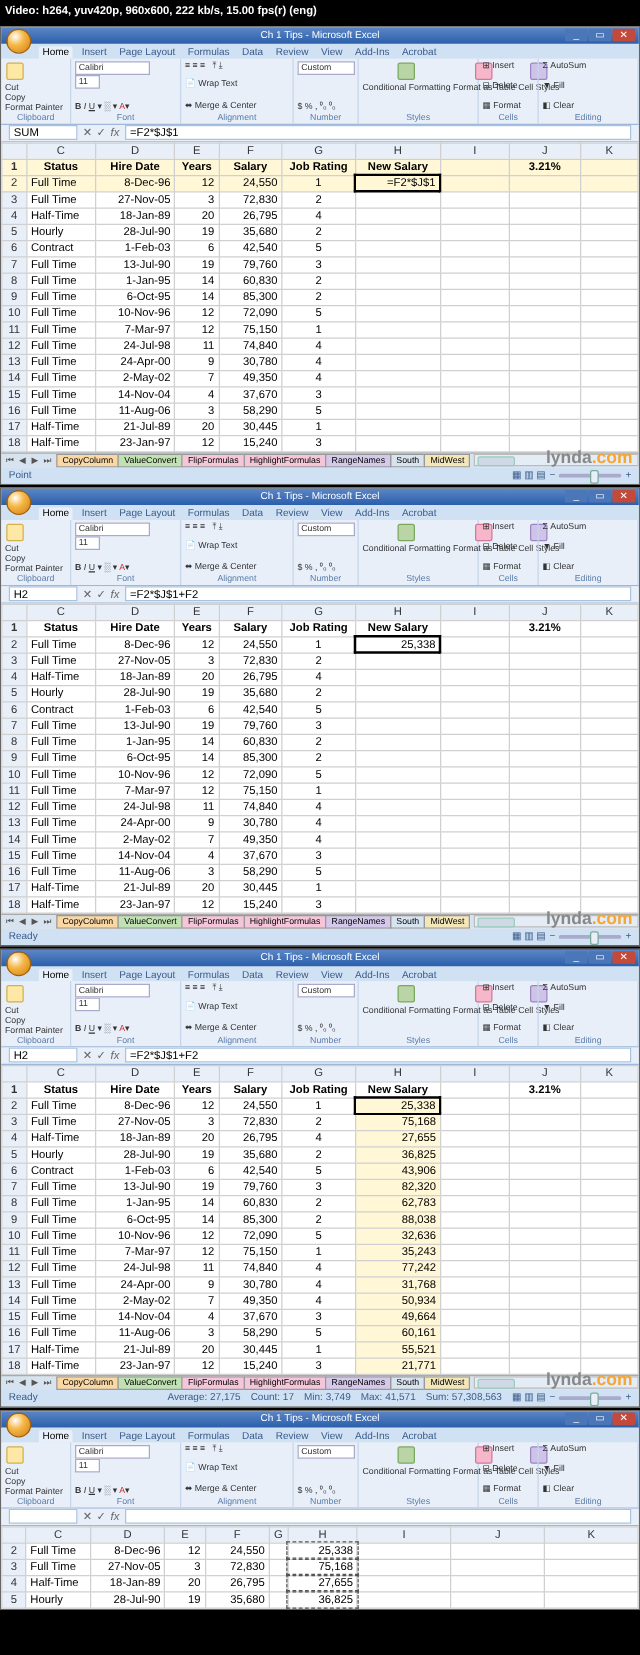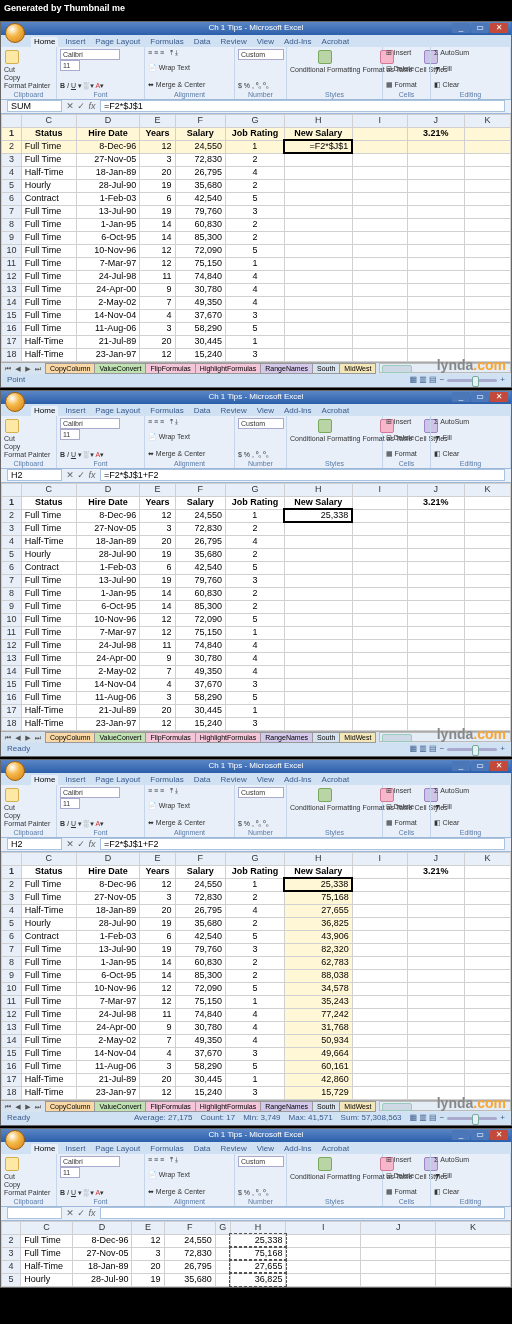--- a/index.html
+++ b/index.html
@@ -79,21 +79,21 @@
 .lynda{position:absolute;right:5px;font:700 14px Arial;color:#888}
 .lynda span{color:#f7a634}
 
 .wrap{position:relative}
 .marchants{outline:1px dashed #555}
 </style>
 </head>
 <body>
 
 <div class="vidinfo">
-  <div>Generated by Thumbnail me</div>
+  <div>Video: h264, yuv420p, 960x600, 222 kb/s, 15.00 fps(r) (eng)</div>
 </div>
 
 <div id="instances">
     <div class="instance wrap">
     <div class="titlebar">
     <div class="orb"></div>
     <span>Ch 1 Tips - Microsoft Excel</span>
     <div class="winbtns">
       <div class="winbtn">_</div>
       <div class="winbtn">▭</div>
@@ -956,21 +956,21 @@
     <td></td>
     <td></td>
             </tr>
             <tr class="">
               <td class="rowhdr">10</td>
     <td class="l">Full Time</td>
     <td>10-Nov-96</td>
     <td>12</td>
     <td>72,090</td>
     <td class="c">5</td>
-    <td class="highlightcol">34,578</td>
+    <td class="highlightcol">32,636</td>
     <td></td>
     <td></td>
     <td></td>
             </tr>
             <tr class="">
               <td class="rowhdr">11</td>
     <td class="l">Full Time</td>
     <td>7-Mar-97</td>
     <td>12</td>
     <td>75,150</td>
@@ -1040,33 +1040,33 @@
     <td></td>
     <td></td>
             </tr>
             <tr class="">
               <td class="rowhdr">17</td>
     <td class="l">Half-Time</td>
     <td>21-Jul-89</td>
     <td>20</td>
     <td>30,445</td>
     <td class="c">1</td>
-    <td class="highlightcol">42,860</td>
+    <td class="highlightcol">55,521</td>
     <td></td>
     <td></td>
     <td></td>
             </tr>
             <tr class="">
               <td class="rowhdr">18</td>
     <td class="l">Half-Time</td>
     <td>23-Jan-97</td>
     <td>12</td>
     <td>15,240</td>
     <td class="c">3</td>
-    <td class="highlightcol">15,729</td>
+    <td class="highlightcol">21,771</td>
     <td></td>
     <td></td>
     <td></td>
             </tr>
           </tbody>
         </table>
     </div>
     <div class="shtabs">
     <div class="nav">
           <span>⏮</span>

